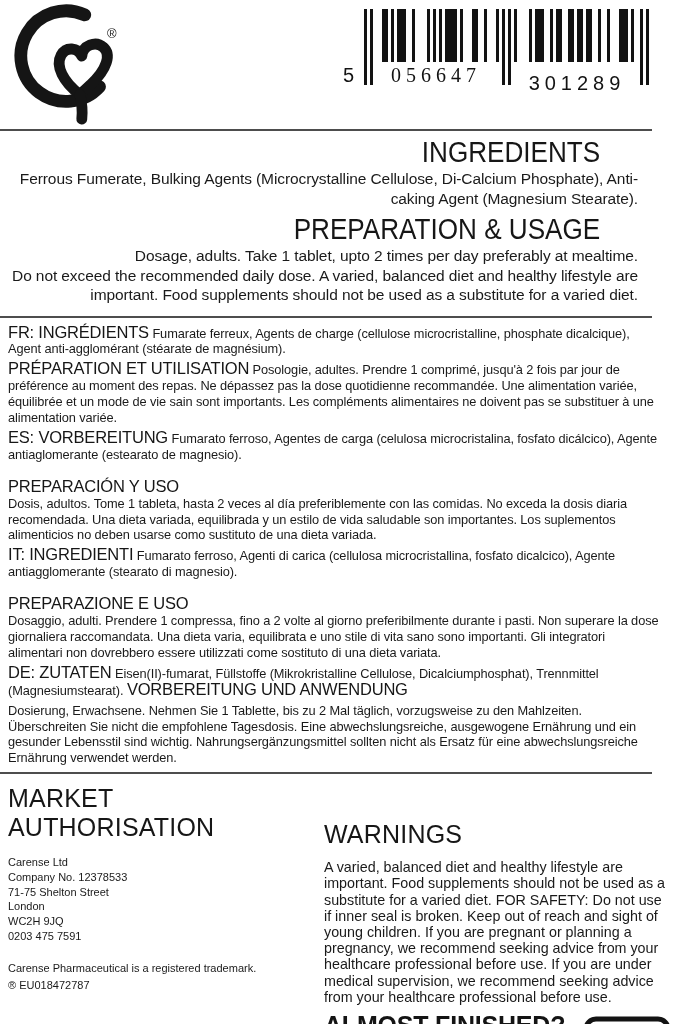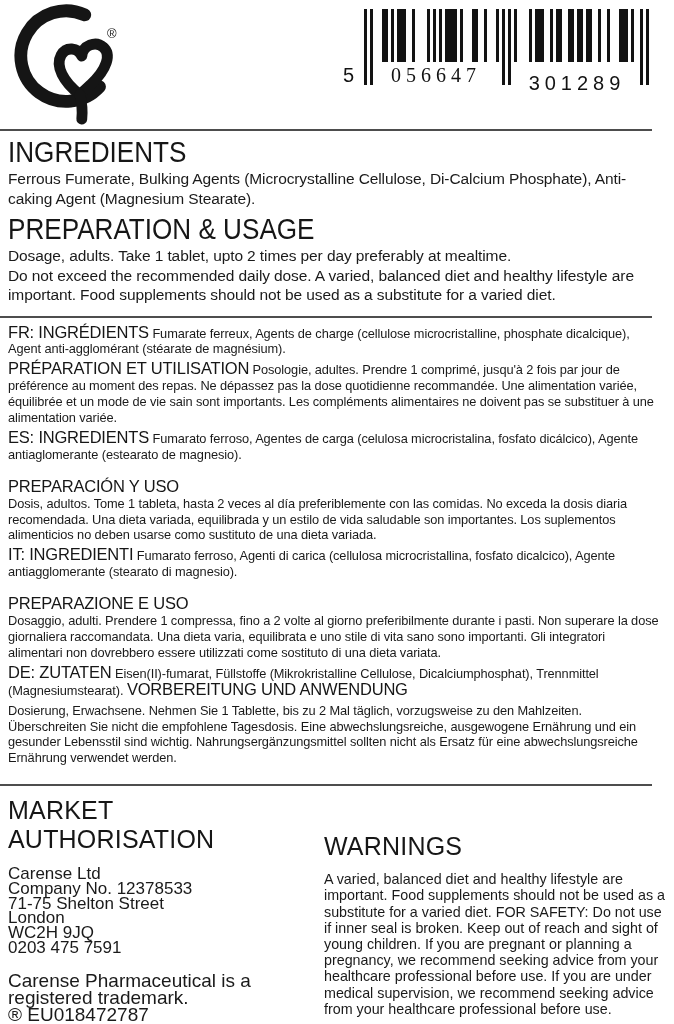--- a/index.html
+++ b/index.html
@@ -20,40 +20,40 @@
   .barcode{position:relative;width:288px;height:84px;margin-top:5px;}
   .barcode svg{display:block;}
   .bc-num{position:absolute;top:55px;font-size:20px;color:#131313;font-family:"Liberation Sans",sans-serif;}
   .bc-first{left:-21px;letter-spacing:0;}
   .bc-left{left:9px;width:126px;text-align:center;letter-spacing:5px;font-family:Liberation Serif, serif;}
   .bc-right{left:150px;width:126px;text-align:center;letter-spacing:5px;margin-top:8px;}
 
   .rule{border:0;border-top:2px solid #4d4d4d;margin:0 22px 0 0;}
 
   
-  .sec-en{padding:7px 8px 4px 8px;}
+  .sec-en{padding:7px 8px 4px 8px;text-align:right;}
   .h-big{font-size:29px;font-weight:400;line-height:29px;margin:0 0 2px;color:#161616;
          transform:scaleX(.9);transform-origin:0 50%;white-space:nowrap;}
   .h-big.second{margin-top:3px;}
   .sec-en p{font-size:15.5px;line-height:19.5px;letter-spacing:-0.1px;max-width:630px;margin:0 0 7px;}
 
   
-  .sec-langs{padding:7px 8px 14px 8px;font-size:12.8px;line-height:15.9px;letter-spacing:-0.1px;}
+  .sec-langs{padding:7px 8px 2px 8px;font-size:12.8px;line-height:15.9px;letter-spacing:-0.1px;}
   .sec-langs p{max-width:652px;margin:0 0 4px;}
   .lh{font-size:16.5px;line-height:15.9px;letter-spacing:-0.2px;color:#161616;}
   p.lh-line{margin:16px 0 1px;}
 
   
   .sec-cols{position:relative;display:flex;padding:10px 8px 0 8px;height:332px;box-sizing:border-box;}
   .col-l{width:314px;flex:none;}
   .col-r{flex:1;padding-left:2px;margin-top:36px;}
   .h-col{font-size:25px;line-height:29px;font-weight:400;margin:0 0 13px;letter-spacing:0.2px;color:#161616;}
   .pre{white-space:pre-line;}
-  .addr{font-size:17px;line-height:14.7px;}
-  .tm{margin-top:17px;font-size:19px;line-height:17px;}
+  .addr{font-size:11px;line-height:14.7px;}
+  .tm{margin-top:17px;font-size:11px;line-height:17px;}
   .col-r .h-col{margin:0 0 10px;}
   .warn-text{font-size:14.3px;line-height:16.2px;max-width:344px;margin:0 0 6px;}
   .h-almost{font-size:25px;line-height:29px;font-weight:700;letter-spacing:-0.2px;margin:6px 0 8px;color:#141414;}
   .scan{font-size:14.3px;line-height:17px;margin:0;}
   .qr{position:absolute;right:3px;bottom:2px;width:88px;height:88px;}
 
   
   .site{font-size:24px;line-height:26px;letter-spacing:6.5px;padding:2px 0 0 8px;color:#141414;}
 </style>
 </head>
@@ -133,21 +133,21 @@
     <h2 class="h-big second">PREPARATION &amp; USAGE</h2>
     <p><span>Dosage, adults. Take 1 tablet, upto 2 times per day preferably at mealtime.</span><br><span>Do not exceed the recommended daily dose. A varied, balanced diet and healthy lifestyle are important. Food supplements should not be used as a substitute for a varied diet.</span></p>
   </section>
 
   <hr class="rule">
 
   <section class="sec-langs">
     <p><span class="lh">FR: INGRÉDIENTS</span> <span>Fumarate ferreux, Agents de charge (cellulose microcristalline, phosphate dicalcique), Agent anti-agglomérant (stéarate de magnésium).</span></p>
     <p><span class="lh">PRÉPARATION ET UTILISATION</span> <span>Posologie, adultes. Prendre 1 comprimé, jusqu'à 2 fois par jour de préférence au moment des repas. Ne dépassez pas la dose quotidienne recommandée. Une alimentation variée, équilibrée et un mode de vie sain sont importants. Les compléments alimentaires ne doivent pas se substituer à une alimentation variée.</span></p>
 
-    <p><span class="lh">ES: INGREDIENTS</span> <span>Fumarato ferroso, Agentes de carga (celulosa microcristalina, fosfato dicálcico), Agente antiaglomerante (estearato de magnesio).</span></p>
+    <p><span class="lh">ES: VORBEREITUNG</span> <span>Fumarato ferroso, Agentes de carga (celulosa microcristalina, fosfato dicálcico), Agente antiaglomerante (estearato de magnesio).</span></p>
     <p class="lh lh-line">PREPARACIÓN Y USO</p>
     <p>Dosis, adultos. Tome 1 tableta, hasta 2 veces al día preferiblemente con las comidas. No exceda la dosis diaria recomendada. Una dieta variada, equilibrada y un estilo de vida saludable son importantes. Los suplementos alimenticios no deben usarse como sustituto de una dieta variada.</p>
 
     <p><span class="lh">IT: INGREDIENTI</span> <span>Fumarato ferroso, Agenti di carica (cellulosa microcristallina, fosfato dicalcico), Agente antiagglomerante (stearato di magnesio).</span></p>
     <p class="lh lh-line">PREPARAZIONE E USO</p>
     <p>Dosaggio, adulti. Prendere 1 compressa, fino a 2 volte al giorno preferibilmente durante i pasti. Non superare la dose giornaliera raccomandata. Una dieta varia, equilibrata e uno stile di vita sano sono importanti. Gli integratori alimentari non dovrebbero essere utilizzati come sostituto di una dieta variata.</p>
 
     <p><span class="lh">DE: ZUTATEN</span> <span>Eisen(II)-fumarat, Füllstoffe (Mikrokristalline Cellulose, Dicalciumphosphat), Trennmittel (Magnesiumstearat).</span> <span class="lh">VORBEREITUNG UND ANWENDUNG</span></p>
     <p>Dosierung, Erwachsene. Nehmen Sie 1 Tablette, bis zu 2 Mal täglich, vorzugsweise zu den Mahlzeiten. Überschreiten Sie nicht die empfohlene Tagesdosis. Eine abwechslungsreiche, ausgewogene Ernährung und ein gesunder Lebensstil sind wichtig. Nahrungsergänzungsmittel sollten nicht als Ersatz für eine abwechslungsreiche Ernährung verwendet werden.</p>
   </section>

